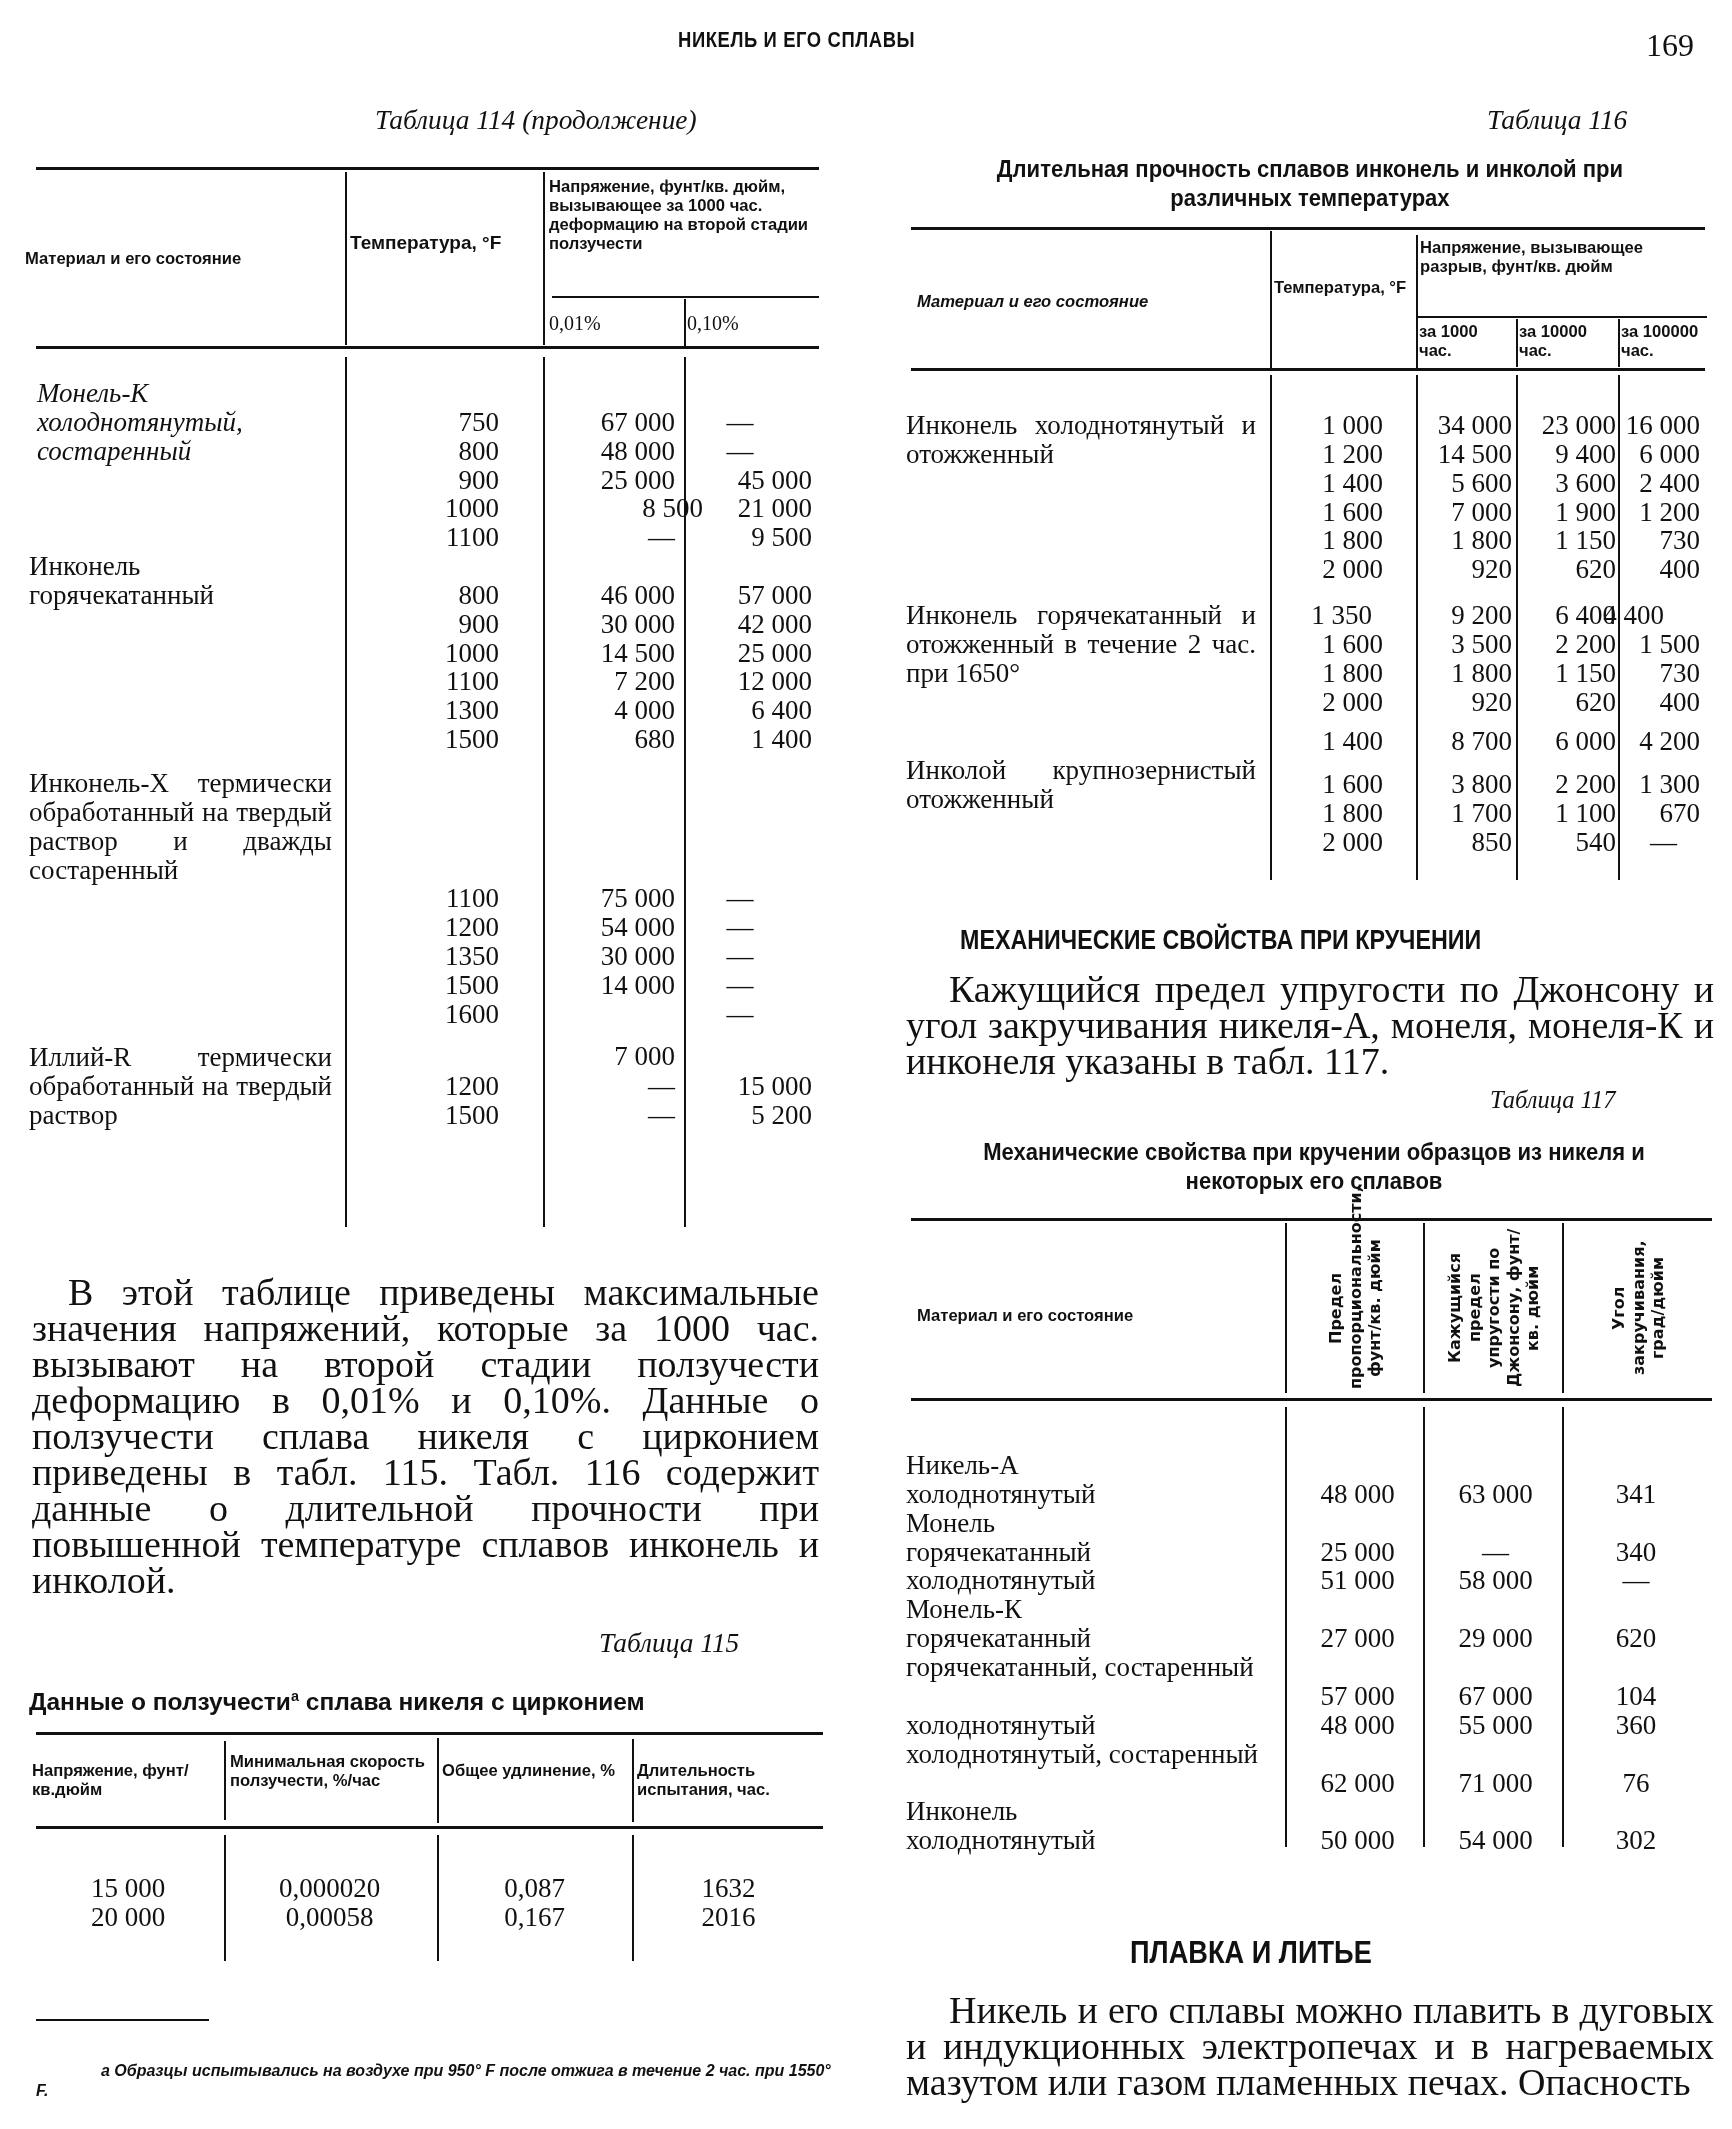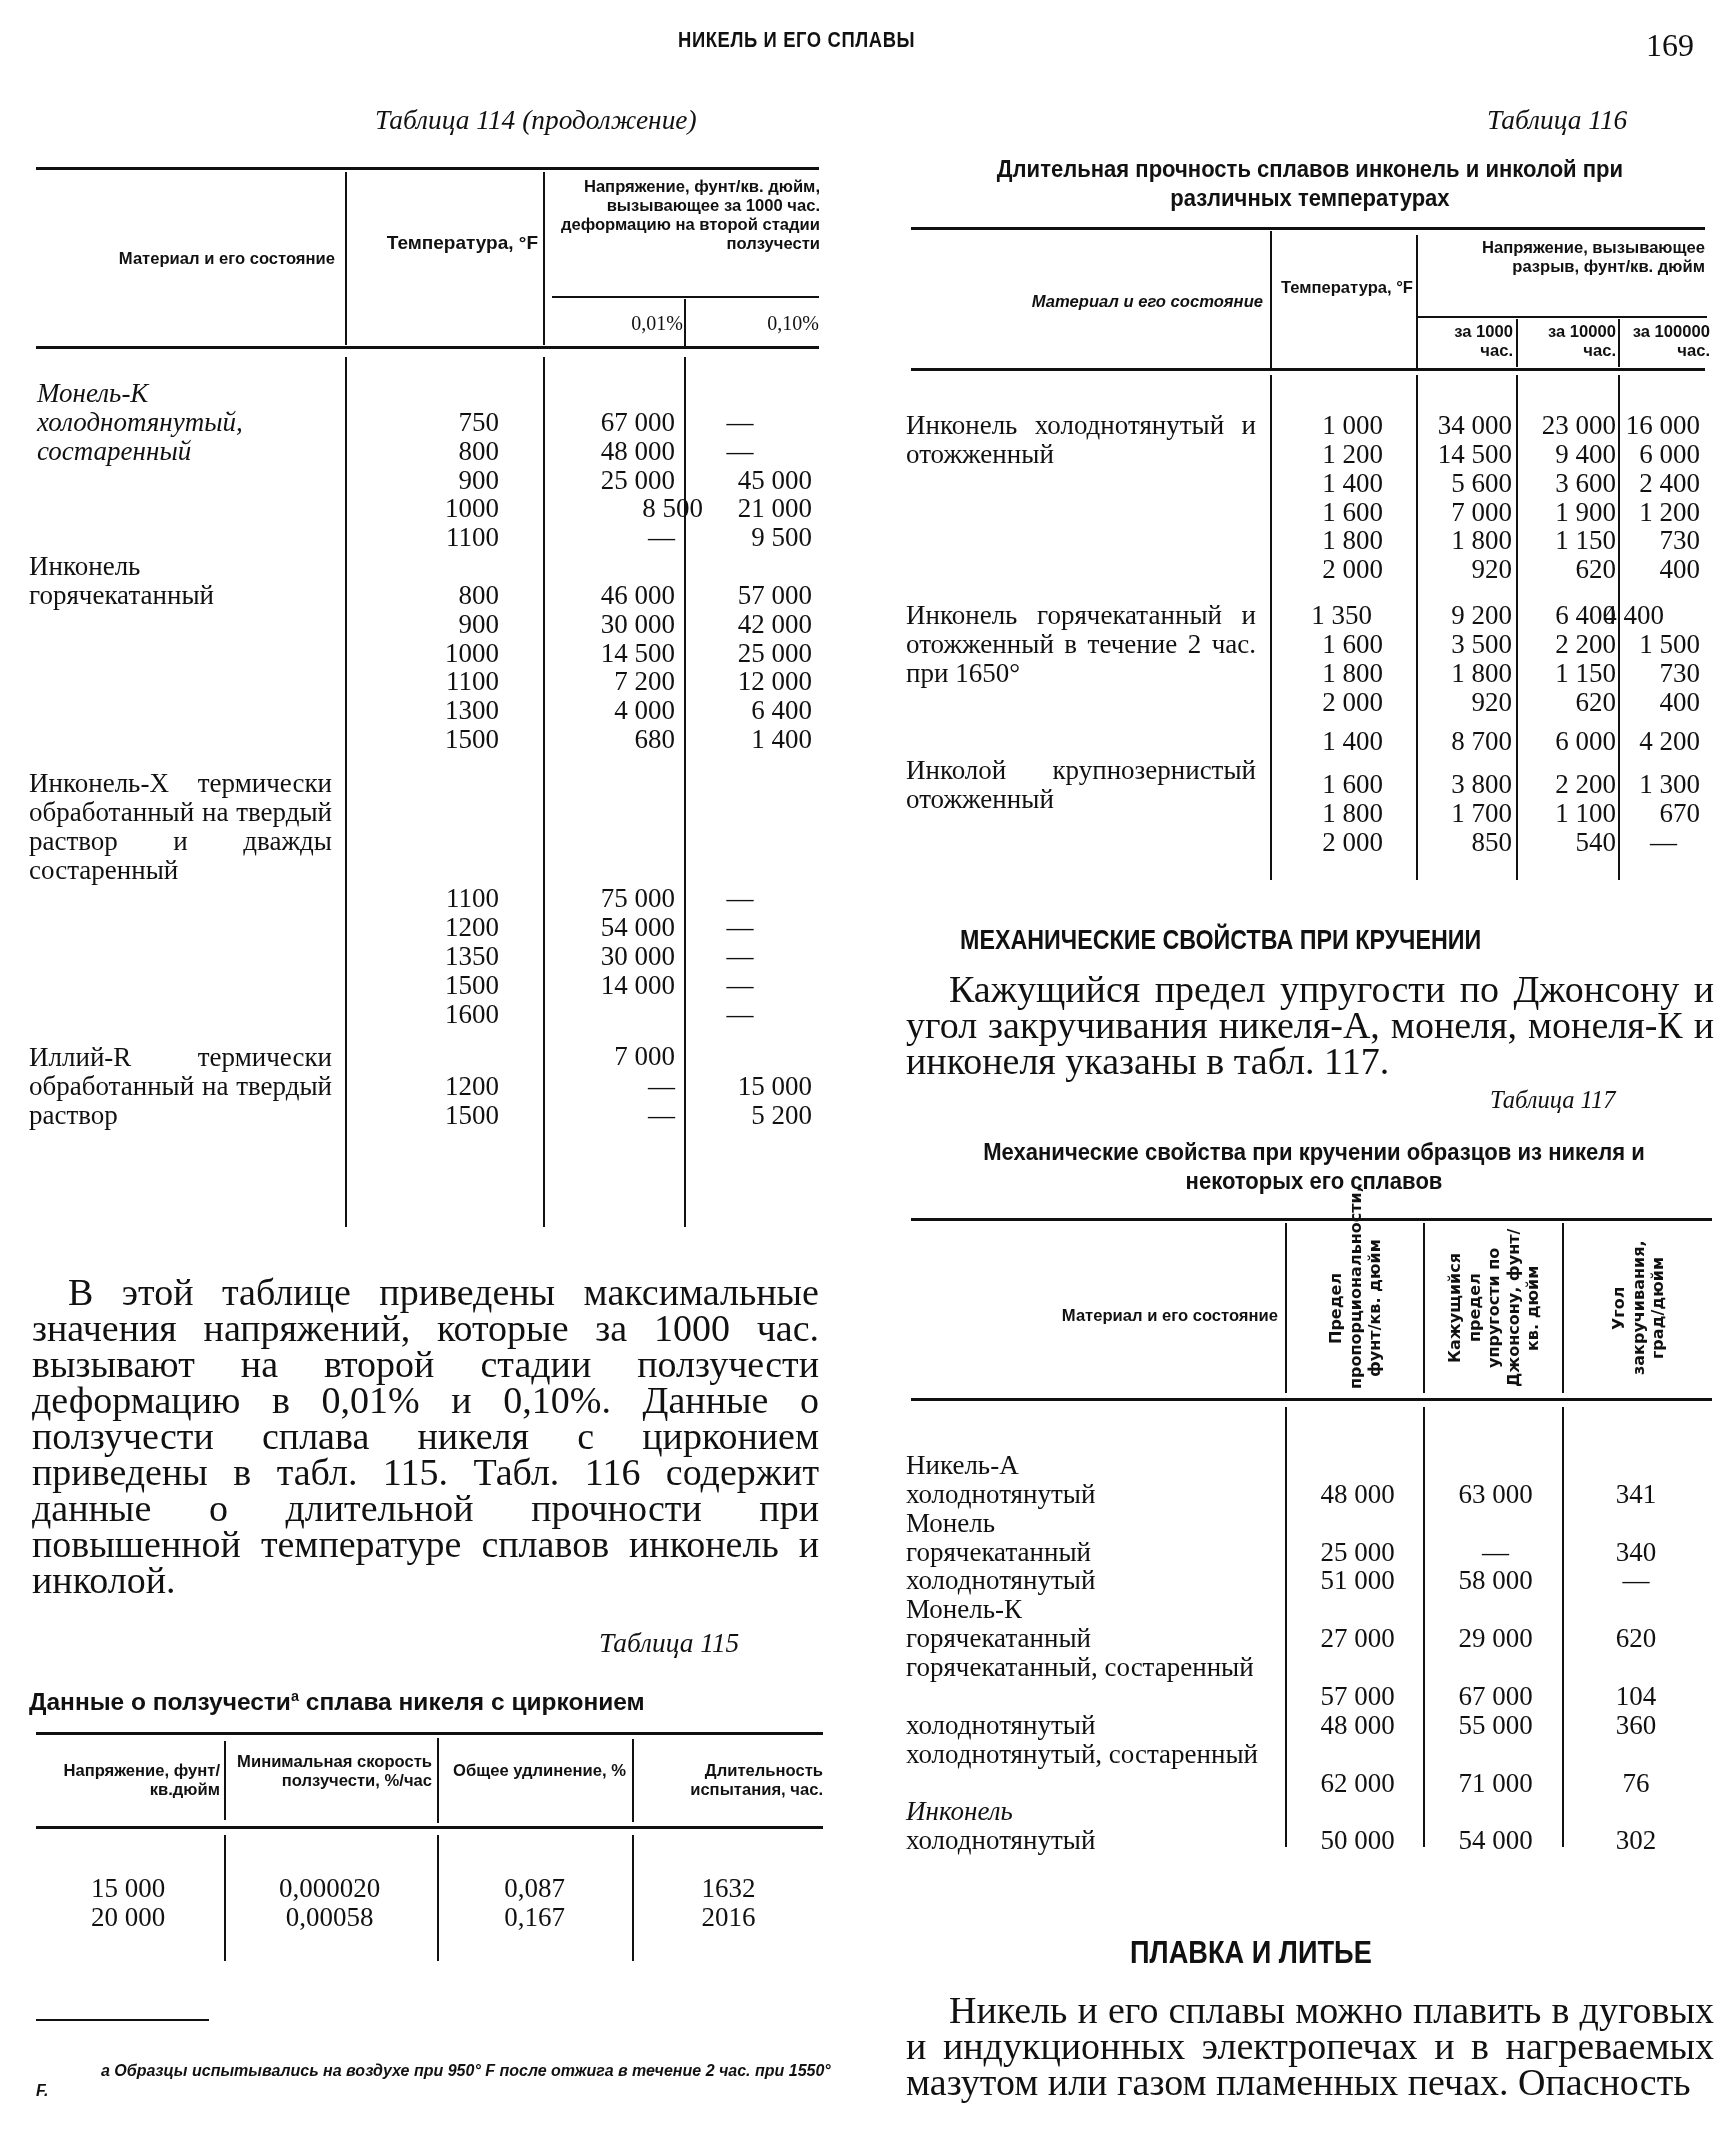--- a/index.html
+++ b/index.html
@@ -8,21 +8,21 @@
   .abs{position:absolute;}
   .runhead{left:678px;top:27.4px;font-size:21.7px;font-weight:bold;letter-spacing:0.7px;
            font-family:"Liberation Sans","DejaVu Sans",sans-serif;transform:scaleX(.85);transform-origin:left;}
   .pagenum{left:1646px;top:27.4px;font-size:32px;}
   .tlabel{font-style:italic;font-size:27.4px;}
   .ttitle{font-weight:bold;font-size:24.5px;text-align:center;line-height:29px;
           font-family:"Liberation Sans","DejaVu Sans",sans-serif;transform:scaleX(.9);}
   .heavy{border-top:3.6px solid #111;}
   .vline{border-left:2.2px solid #111;}
   .hd{font-family:"Liberation Sans","DejaVu Sans",sans-serif;font-weight:bold;font-size:16.6px;
-      text-align:right;line-height:19px;}
+      text-align:left;line-height:19px;}
   .cell{font-size:27px;line-height:29px;}
   .num{text-align:right;font-size:27px;line-height:29px;}
   .para{font-size:38px;line-height:36px;text-align:justify;}
   .section{font-family:"Liberation Sans","DejaVu Sans",sans-serif;font-weight:bold;font-size:27.4px;
            transform:scaleX(.85);transform-origin:left;}
   .vert{writing-mode:vertical-rl;transform:rotate(180deg);font-family:"DejaVu Sans",sans-serif;font-weight:bold;
         font-size:16px;line-height:19.5px;text-align:center;}
   .fn{font-family:"Liberation Sans","DejaVu Sans",sans-serif;font-weight:bold;font-style:italic;font-size:16px;line-height:20px;}
 </style>
 </head>
@@ -367,21 +367,21 @@
       <div class="cell" style="position: absolute; left: 521px; top: 0px; width: 137px; text-align: center;">55 000</div>
       <div class="cell" style="position: absolute; left: 658px; top: 0px; width: 144px; text-align: center;">360</div>
     </div>
     <div style="position: absolute; left: 0px; top: 289px; width: 808px;">
       <div class="cell" style="position: absolute; left: 0px; top: 0px; width: 361px; text-align: justify; text-align-last: left;">холоднотянутый, состаренный</div>
       <div class="cell" style="position: absolute; left: 383px; top: 29px; width: 137px; text-align: center;">62 000</div>
       <div class="cell" style="position: absolute; left: 521px; top: 29px; width: 137px; text-align: center;">71 000</div>
       <div class="cell" style="position: absolute; left: 658px; top: 29px; width: 144px; text-align: center;">76</div>
     </div>
     <div style="position: absolute; left: 0px; top: 346px; width: 808px;">
-      <div class="cell" style="position: absolute; left: 0px; top: 0px; width: 361px; font-style: italic;">Инконель</div>
+      <div class="cell" style="position: absolute; left: 0px; top: 0px; width: 361px;">Инконель</div>
       <div class="cell" style="position: absolute; left: 0px; top: 29px; width: 361px; text-align: justify; text-align-last: left;">холоднотянутый</div>
       <div class="cell" style="position: absolute; left: 383px; top: 29px; width: 137px; text-align: center;">50 000</div>
       <div class="cell" style="position: absolute; left: 521px; top: 29px; width: 137px; text-align: center;">54 000</div>
       <div class="cell" style="position: absolute; left: 658px; top: 29px; width: 144px; text-align: center;">302</div>
     </div>
   </div>
 
 <div class="abs section" style="left:1130px;top:1934px;font-size:32px;">ПЛАВКА И ЛИТЬЕ</div>
 <div class="abs para" style="left:906px;top:1992px;width:808px;text-indent:43px;">Никель и его сплавы можно плавить в дуговых и индукционных электропечах и в нагреваемых мазутом или газом пламенных печах. Опасность</div>
 

